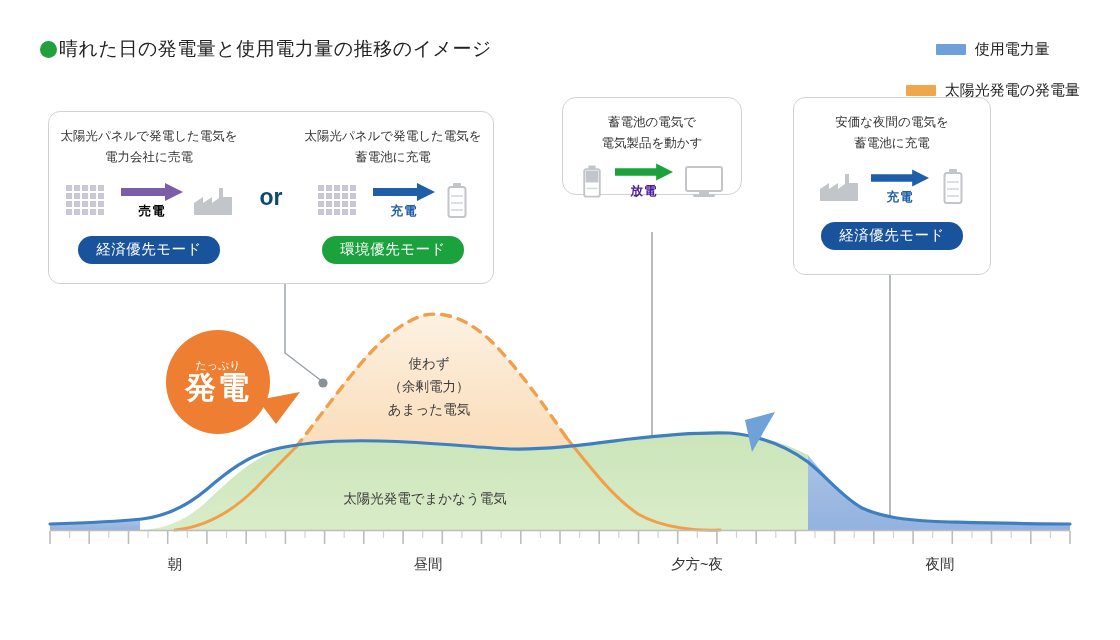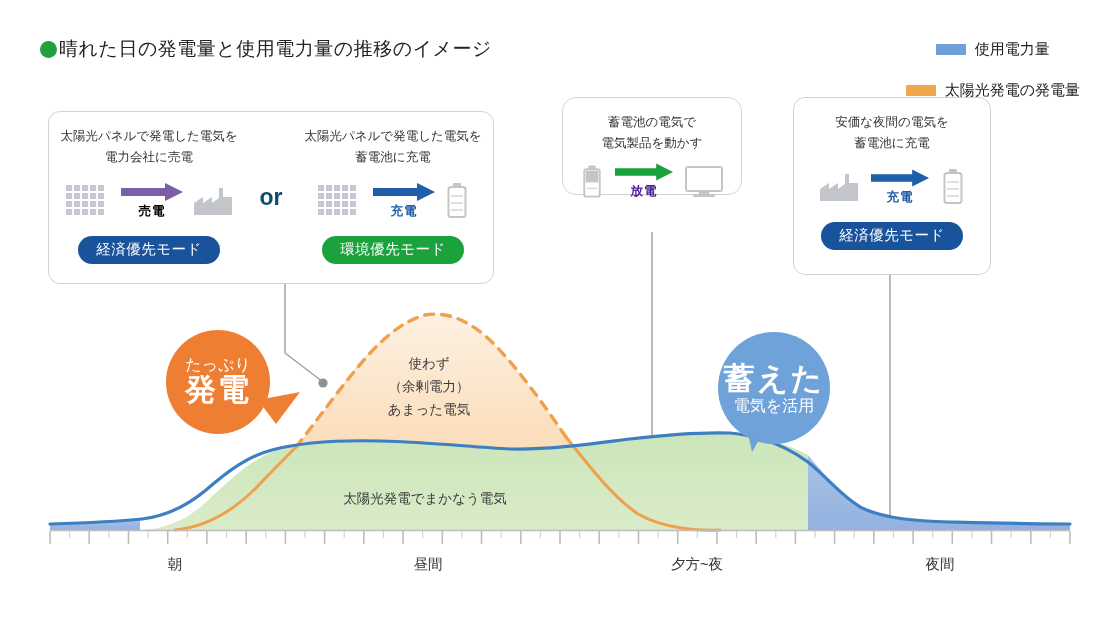--- a/index.html
+++ b/index.html
@@ -43,21 +43,21 @@
   .ic{flex:0 0 auto;display:block;}
 
   
   .leader{position:absolute;left:0;top:0;width:1120px;height:640px;pointer-events:none;}
 
   
   .bubble{position:absolute;border-radius:50%;display:flex;flex-direction:column;
           align-items:center;justify-content:center;color:#fff;text-align:center;}
   .bubble.orange{background:#ee7f32;}
   .bubble.blue{background:#6fa2d8;}
-  .bub-small{font-size:16px;line-height:1.1;}
+  .bub-small{font-size:11px;line-height:1.1;}
   .bub-big{font-size:31px;font-weight:bold;line-height:1.12;letter-spacing:2px;}
 
   
   .chart-note{position:absolute;text-align:center;font-size:13.5px;line-height:1.72;color:#3a3a3a;white-space:nowrap;}
   .axis-label{position:absolute;font-size:14.5px;color:#333;white-space:nowrap;transform:translateX(-50%);}
 </style>
 </head>
 <body>
 
 <div id="stage">
@@ -375,24 +375,20 @@
   <svg class="leader">
     <path d="M258,400 L300,392 L276,424 Z" fill="#ee7f32"></path>
     <path d="M745,420 L775,412 L752,452 Z" fill="#6fa2d8"></path>
   </svg>
 
   <div class="bubble orange" style="left:166px;top:330px;width:104px;height:104px;">
     <div class="bub-small">たっぷり</div>
     <div class="bub-big">発電</div>
   </div>
 
-  <div class="bubble blue" style="left:718px;top:332px;width:112px;height:112px;">
-    <div class="bub-big">蓄えた</div>
-    <div class="bub-small">電気を活用</div>
-  </div>
 
   <div class="chart-note" style="left:364px;top:352px;width:130px;">
     <div>使わず</div>
     <div>（余剰電力）</div>
     <div>あまった電気</div>
   </div>
 
   <div class="chart-note" style="left:300px;top:487px;width:250px;">
     <div>太陽光発電でまかなう電気</div>
   </div>

